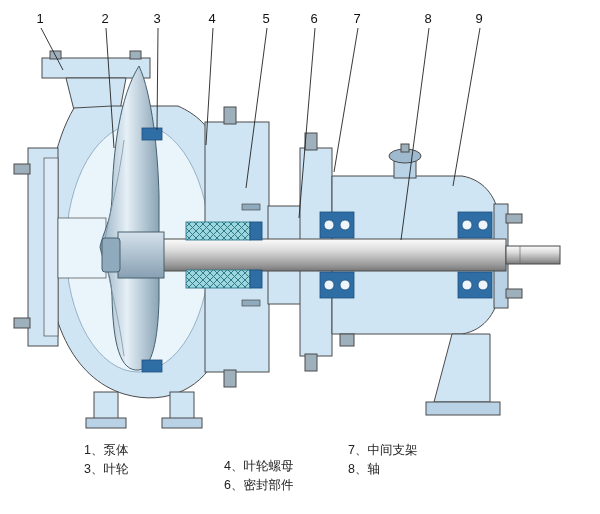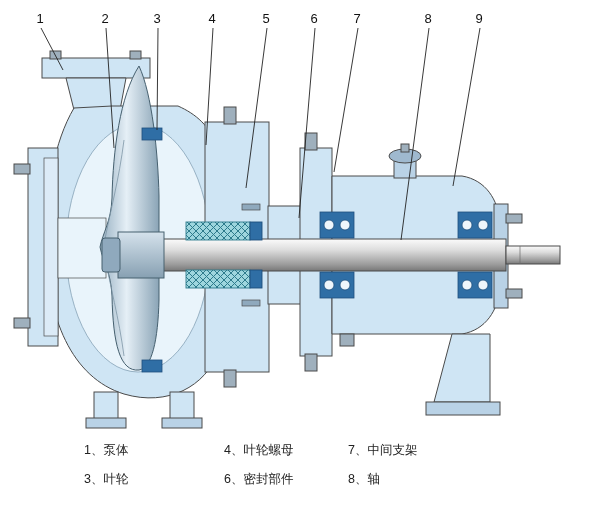--- a/index.html
+++ b/index.html
@@ -9,23 +9,23 @@
   }
   #drawing{position:absolute;left:0;top:0;width:600px;height:514px;}
   .callout{
     position:absolute;top:12px;font-size:13px;color:#111;
     transform:translateX(-50%);letter-spacing:0;line-height:1;
   }
   .legend{
     position:absolute;left:0;top:444px;width:600px;display:flex;color:#222;
     font-size:12.5px;
   }
-  .legend .col{display:flex;flex-direction:column;gap:15px;}
+  .legend .col{display:flex;flex-direction:column;gap:5px;}
   .legend .col1{margin-left:84px;width:140px;}
-  .legend .col2{width:124px;}
+  .legend .col2{width:124px;margin-top:16px;}
   .legend .col3{width:140px;}
   .legend .item{white-space:nowrap;line-height:13.5px;}
 </style>
 </head>
 <body>
 
 <div id="stage">
 
   <svg id="drawing" viewBox="0 0 600 514" aria-hidden="true">
     <defs>

